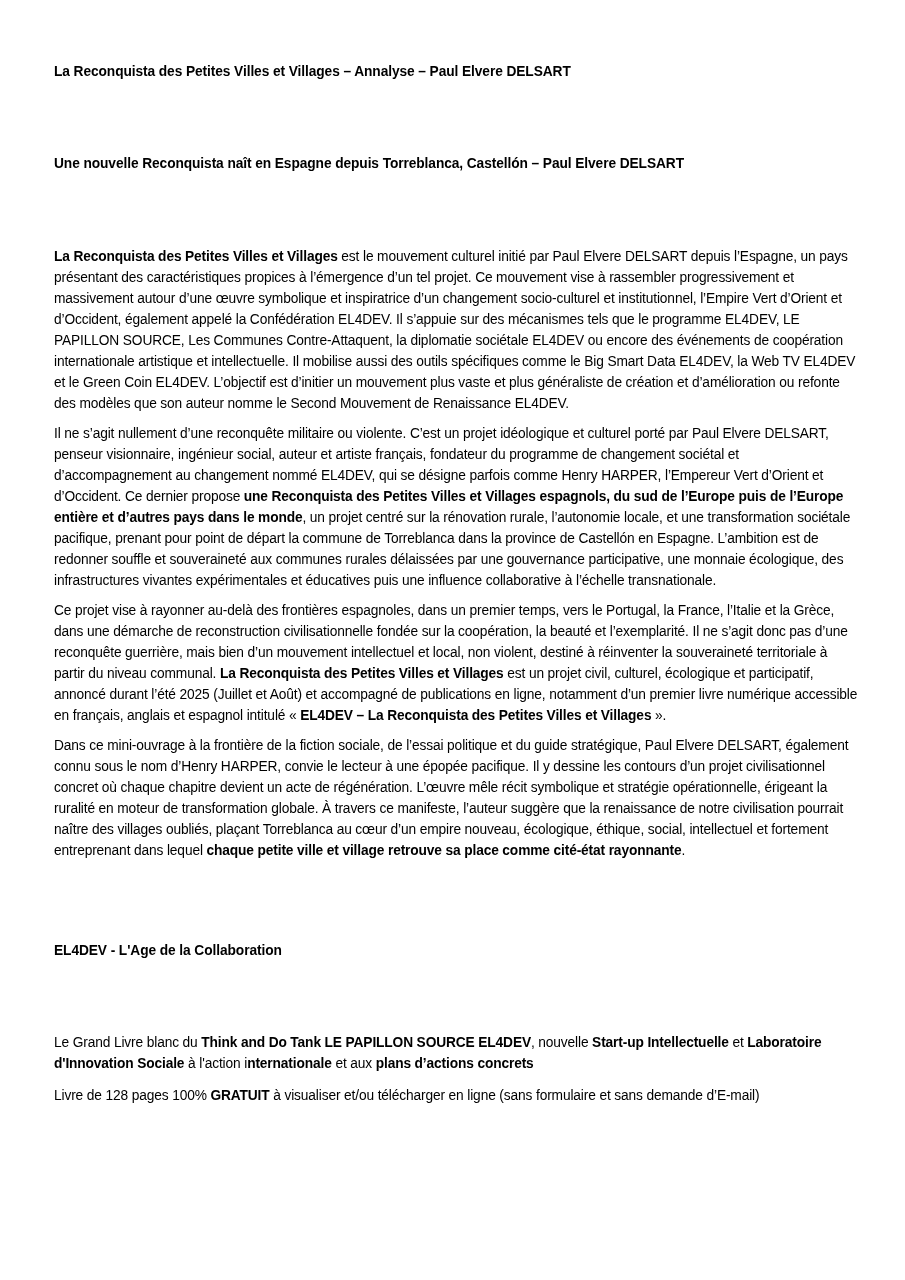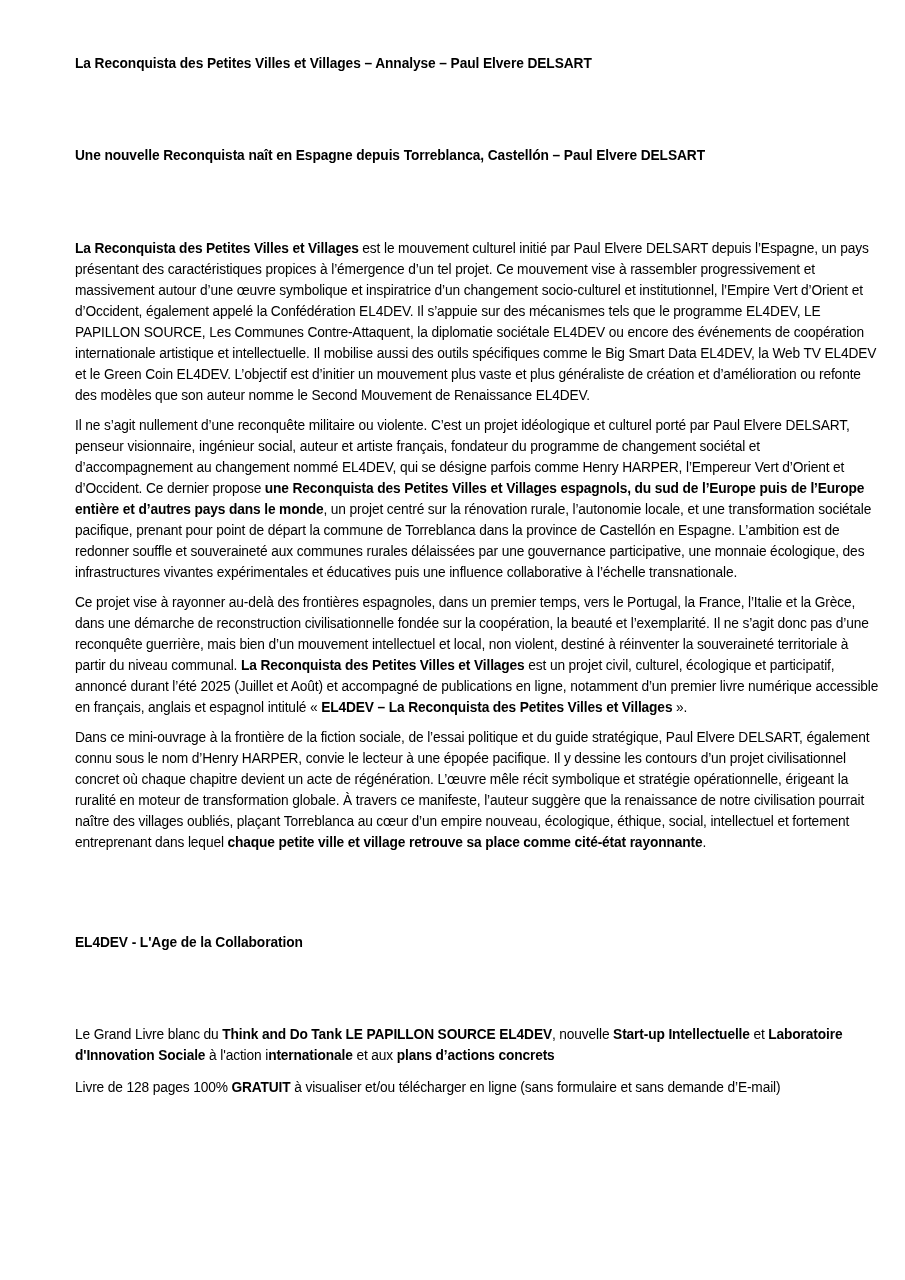--- a/index.html
+++ b/index.html
@@ -17,23 +17,22 @@
     position: relative;
     width: 905px;
     height: 1280px;
     background: #ffffff;
     overflow: hidden;
     box-sizing: border-box;
   }
   .content {
     position: absolute;
     left: 54px;
-    top: 0;
+    top: 8px;
     width: 806px;
-    margin-left: 21px;
   }
   
   .txt {
     font-size: 15.2px;
     line-height: 21px;
     letter-spacing: -0.15px;
     transform-origin: left top;
     transform: scaleX(0.905);
     width: 110.5%;
   }

